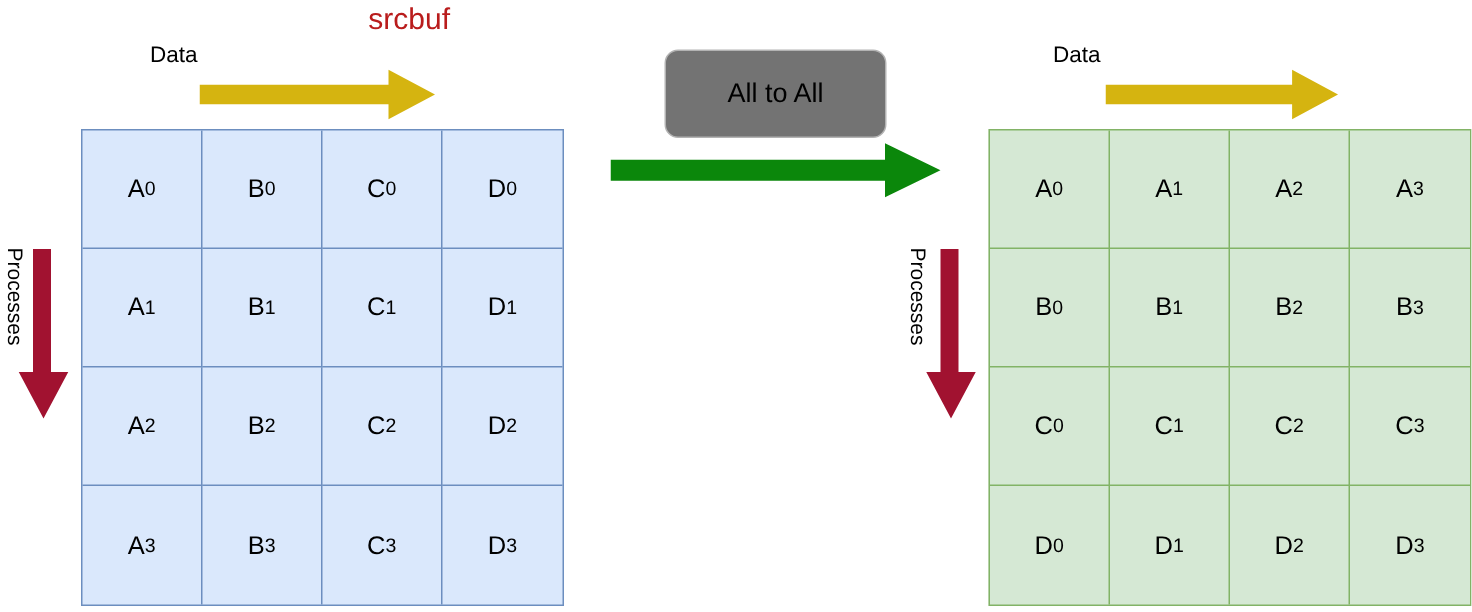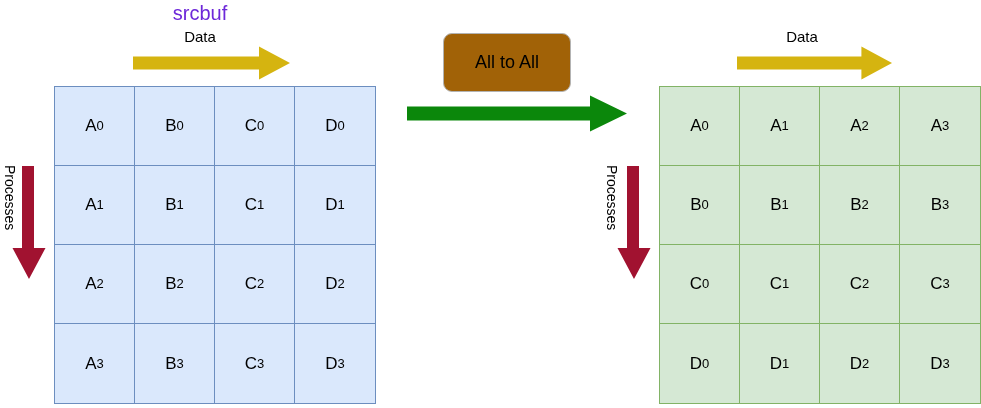--- a/index.html
+++ b/index.html
@@ -10,29 +10,28 @@
   .canvas {
     position: relative;
     width: 981px;
     height: 408px;
     background: #ffffff;
     overflow: hidden;
   }
   .abs { position: absolute; }
   .buf-title {
     font-size: 20px;
-    color: #6d28d9;
-    text-align: center;
+    color: #b91c1c;
+    text-align: right;
     height: 26px;
     line-height: 26px;
   }
   .data-label {
     font-size: 15px;
     color: #000;
-    text-align: center;
     height: 18px;
     line-height: 18px;
   }
   .processes-label {
     writing-mode: vertical-rl;
     font-size: 14px;
     color: #000;
     display: flex;
     align-items: center;
     justify-content: center;
@@ -58,24 +57,24 @@
     justify-content: center;
     font-size: 17px;
     color: #000;
   }
   .grid.src .cell { border-right: 1px solid var(--src-cell-border); border-bottom: 1px solid var(--src-cell-border); }
   .grid.recv .cell { border-right: 1px solid var(--recv-cell-border); border-bottom: 1px solid var(--recv-cell-border); }
   .grid .cell:nth-child(4n) { border-right: none; }
   .grid .cell:nth-child(n+13) { border-bottom: none; }
   .grid .cell sub { font-size: 13px; line-height: 0; }
   .alltoall-box {
-    left: 443px; top: 33px; width: 128px; height: 59px;
+    left: 443px; top: 33px; width: 148px; height: 59px;
     border: 1px solid var(--box-border);
     border-radius: 9px;
-    background: #a16207;
+    background: #737373;
     display: flex;
     align-items: center;
     justify-content: center;
     font-size: 18px;
     color: #000;
   }
   svg { display: block; }
 </style>
 </head>
 <body>

